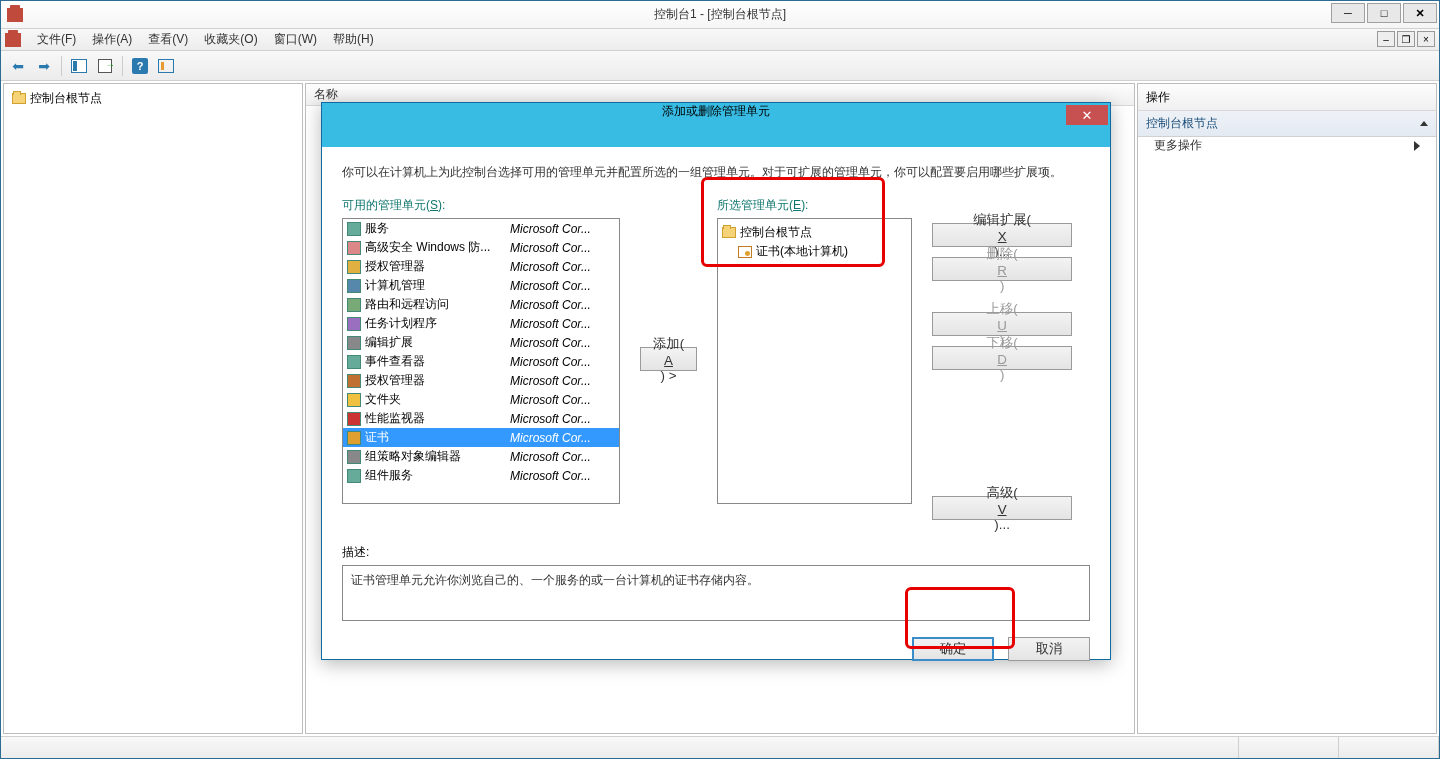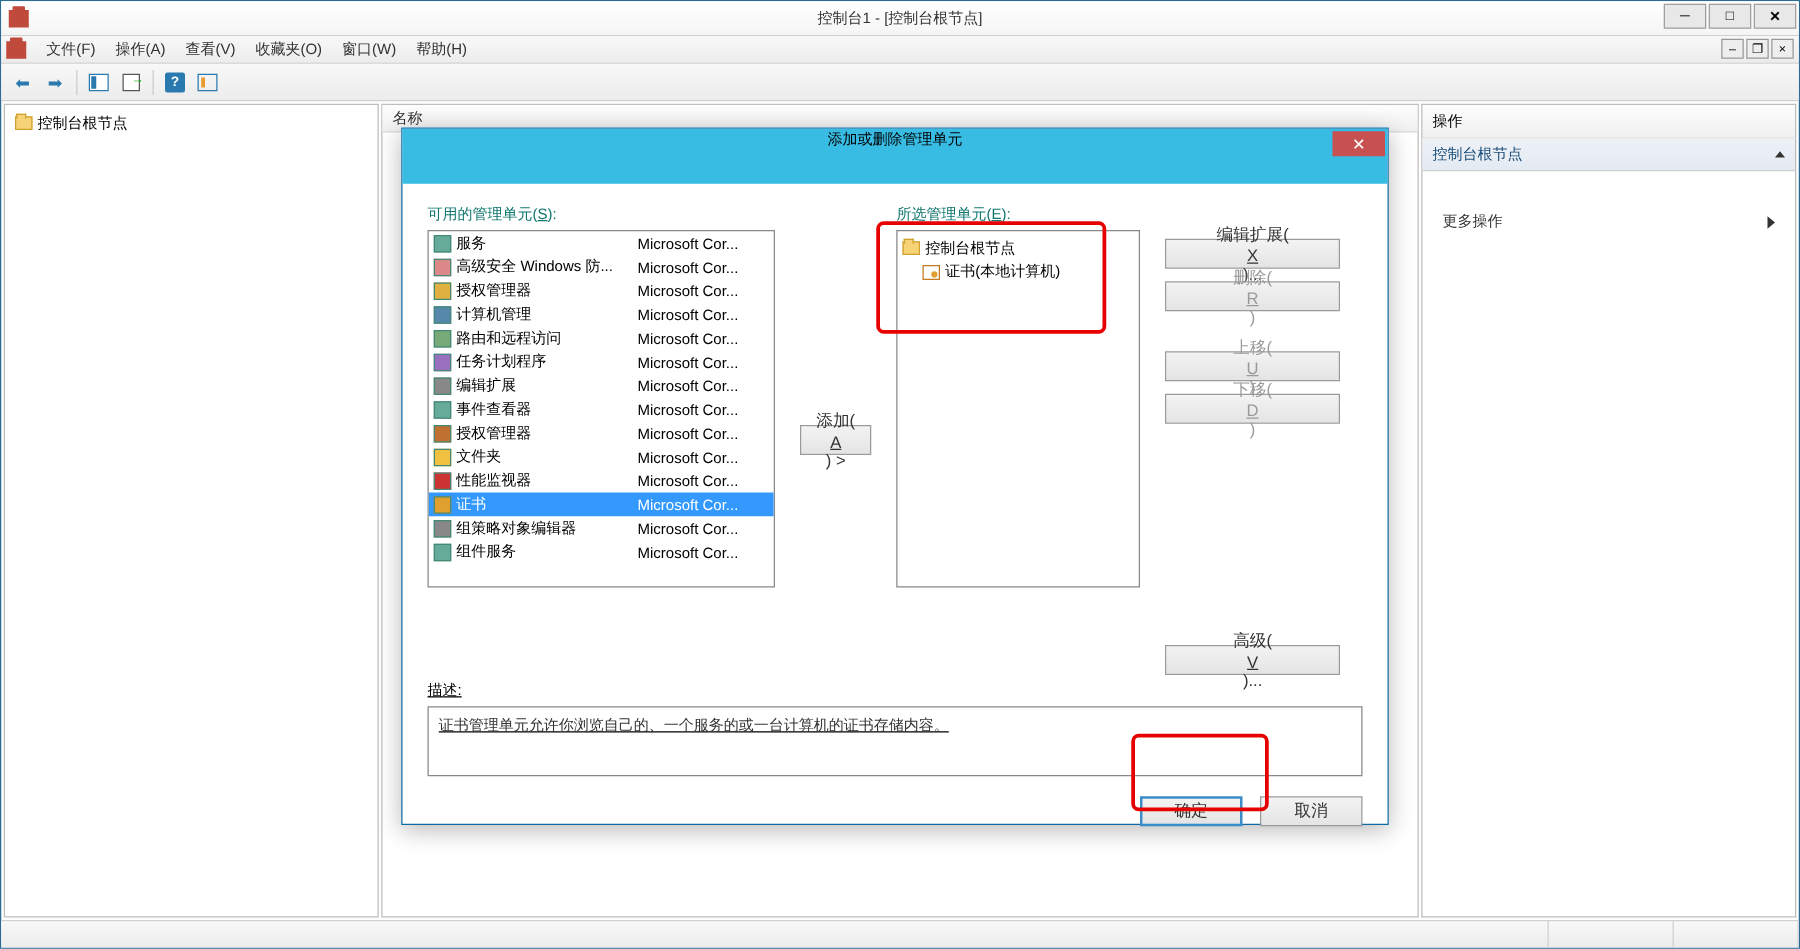--- a/index.html
+++ b/index.html
@@ -43,21 +43,21 @@
     .folder-icon { width:14px; height:11px; background:#f5d376; border:1px solid #d0a030; position:relative; }
     .folder-icon::before { content:''; position:absolute; top:-3px; left:0; width:6px; height:3px; background:#f5d376; border:1px solid #d0a030; border-bottom:none; }
     
     .center-pane { flex:1; border:1px solid #bdbdbd; margin:2px 2px 2px 0; background:#fff; display:flex; flex-direction:column; position:relative; }
     .list-header { height: 22px; background:linear-gradient(#fdfdfd,#f0f0f0); border-bottom:1px solid #d8d8d8; display:flex; align-items:center; padding-left:8px; color:#333; }
     
     .right-pane { width: 300px; margin:2px 2px 2px 0; display:flex; flex-direction:column; }
     .actions-header { height:28px; background:linear-gradient(#fdfdfd,#f0f0f0); border:1px solid #bdbdbd; border-bottom:1px solid #d8d8d8; padding-left:8px; display:flex; align-items:center; }
     .actions-body { flex:1; border:1px solid #bdbdbd; border-top:none; background:#fff; }
     .actions-section { background:linear-gradient(#eef2f7,#e4eaf2); padding:4px 8px; border-bottom:1px solid #d0d0d0; display:flex; justify-content:space-between; align-items:center; color:#1a4d7a; }
-    .actions-link { padding:0 16px; color:#333; display:flex; justify-content:space-between; align-items:center;margin-top:32px; }
+    .actions-link { padding:0 16px; color:#333; display:flex; justify-content:space-between; align-items:center; }
     
     .statusbar { height:22px; background:linear-gradient(#f8f8f8,#ececec); border-top:1px solid #d0d0d0; display:flex; }
     .statusbar div { border-right:1px solid #d0d0d0; }
     
     
     .dialog { position:absolute; left:320px; top:101px; width:790px; height:558px; background:#fff; border:1px solid #0d6ba1; box-shadow:0 4px 18px rgba(0,0,0,.28); z-index:10; }
     .dialog-titlebar { height:44px; background:#38bce4; display:flex; justify-content:center; position:relative; color:#000; }
     .dialog-close { position:absolute; right:2px; top:2px; width:42px; height:20px; background:#c75050; color:#fff; display:flex; align-items:center; justify-content:center; font-size:13px; }
     .dialog-body { padding:16px 20px 14px; height:calc(100% - 28px); display:flex; flex-direction:column; }
     .dialog-intro { color:#333; margin-bottom:16px; line-height:1.5; }
@@ -66,39 +66,39 @@
     .snapin-col { display:flex; flex-direction:column; }
     .snapin-label { color:#0f766e; margin-bottom:4px; }
     .underline { text-decoration:underline; }
     
     .snapin-list { width:278px; height:286px; border:1px solid #888; background:#fff; overflow-y:scroll; position:relative; }
     .snapin-headers { display:flex; position:sticky; top:0; background:linear-gradient(#fdfdfd,#f0f0f0); border-bottom:1px solid #e0e0e0; height:20px; }
     .snapin-headers div { padding:2px 6px; border-right:1px solid #e0e0e0; }
     .snapin-item { display:flex; align-items:center; height:19px; }
     .snapin-item.selected { background:#3399ff; color:#fff; }
     .snapin-item .name-cell { width:163px; padding-left:4px; display:flex; align-items:center; gap:4px; overflow:hidden; white-space:nowrap; }
-    .snapin-item .vendor-cell { padding-left:4px; white-space:nowrap; overflow:hidden; }
+    .snapin-item .vendor-cell { padding-left:4px; white-space:nowrap; overflow:hidden;font-style:italic; }
     .snapin-icon { width:14px; height:14px; flex:none; display:inline-block; background:#6a9; border:1px solid #487; }
     
     .add-col { display:flex; align-items:center; justify-content:center; }
     .btn { height:24px; padding:0 12px; background:linear-gradient(#f3f3f3,#e4e4e4); border:1px solid #9a9a9a; color:#333; display:inline-flex; align-items:center; justify-content:center; white-space:nowrap;flex-direction:column; }
     .btn:disabled, .btn.disabled { color:#9a9a9a; }
     .btn.default { border:2px solid #3a8dc8; }
     
     .selected-tree { width:195px; height:286px; border:1px solid #888; background:#fff; padding:4px; }
     .selected-tree .tree-row { display:flex; align-items:center; gap:4px; padding:1px 0; }
     .selected-tree .tree-row.child { padding-left:16px; }
     .cert-icon { width:14px; height:12px; border:1px solid #c27b20; background:#fff; position:relative; }
     .cert-icon::after { content:''; position:absolute; right:1px; bottom:1px; width:5px; height:5px; background:#e0a030; border-radius:50%; }
     
     .right-buttons { display:flex; flex-direction:column; gap:10px; width:140px; padding-top:0; }
     .right-buttons .btn { width:140px; }
     .right-buttons .spacer { height:12px; }
     
-    .desc-section { margin-top:4px;text-decoration:underline; }
+    .desc-section { margin-top:24px; }
     .desc-box { border:1px solid #888; background:#fff; height:56px; padding:6px 8px; color:#333; margin-top:4px; }
     
     .dialog-footer { display:flex; justify-content:flex-end; gap:14px; margin-top:16px; }
     .dialog-footer .btn { width:82px; }
     
     .highlight-red { position:absolute; border:3px solid #e60000; border-radius:6px; pointer-events:none; z-index:20; }
     .hl1 { left:700px; top:176px; width:184px; height:90px; }
     .hl2 { left:904px; top:586px; width:110px; height:62px; }
     
     .tri-up { width:0; height:0; border-left:4px solid transparent; border-right:4px solid transparent; border-bottom:5px solid #333; }
@@ -198,20 +198,21 @@
       <div style="width:100px"></div>
       <div style="width:100px"></div>
   </div>
 
   <div class="dialog">
     <div class="dialog-titlebar">
       <span>添加或删除管理单元</span>
       <div class="dialog-close">✕</div>
     </div>
     <div class="dialog-body">
+      <div class="dialog-intro">你可以在计算机上为此控制台选择可用的管理单元并配置所选的一组管理单元。对于可扩展的管理单元，你可以配置要启用哪些扩展项。</div>
 
       <div class="snapin-row">
 
         <div class="snapin-col">
           <div class="snapin-label">
             <span>可用的管理单元(</span><span class="underline">S</span><span>):</span>
           </div>
           <div class="snapin-list">
             <div id="snapin-items">
                 <div class="snapin-item">

